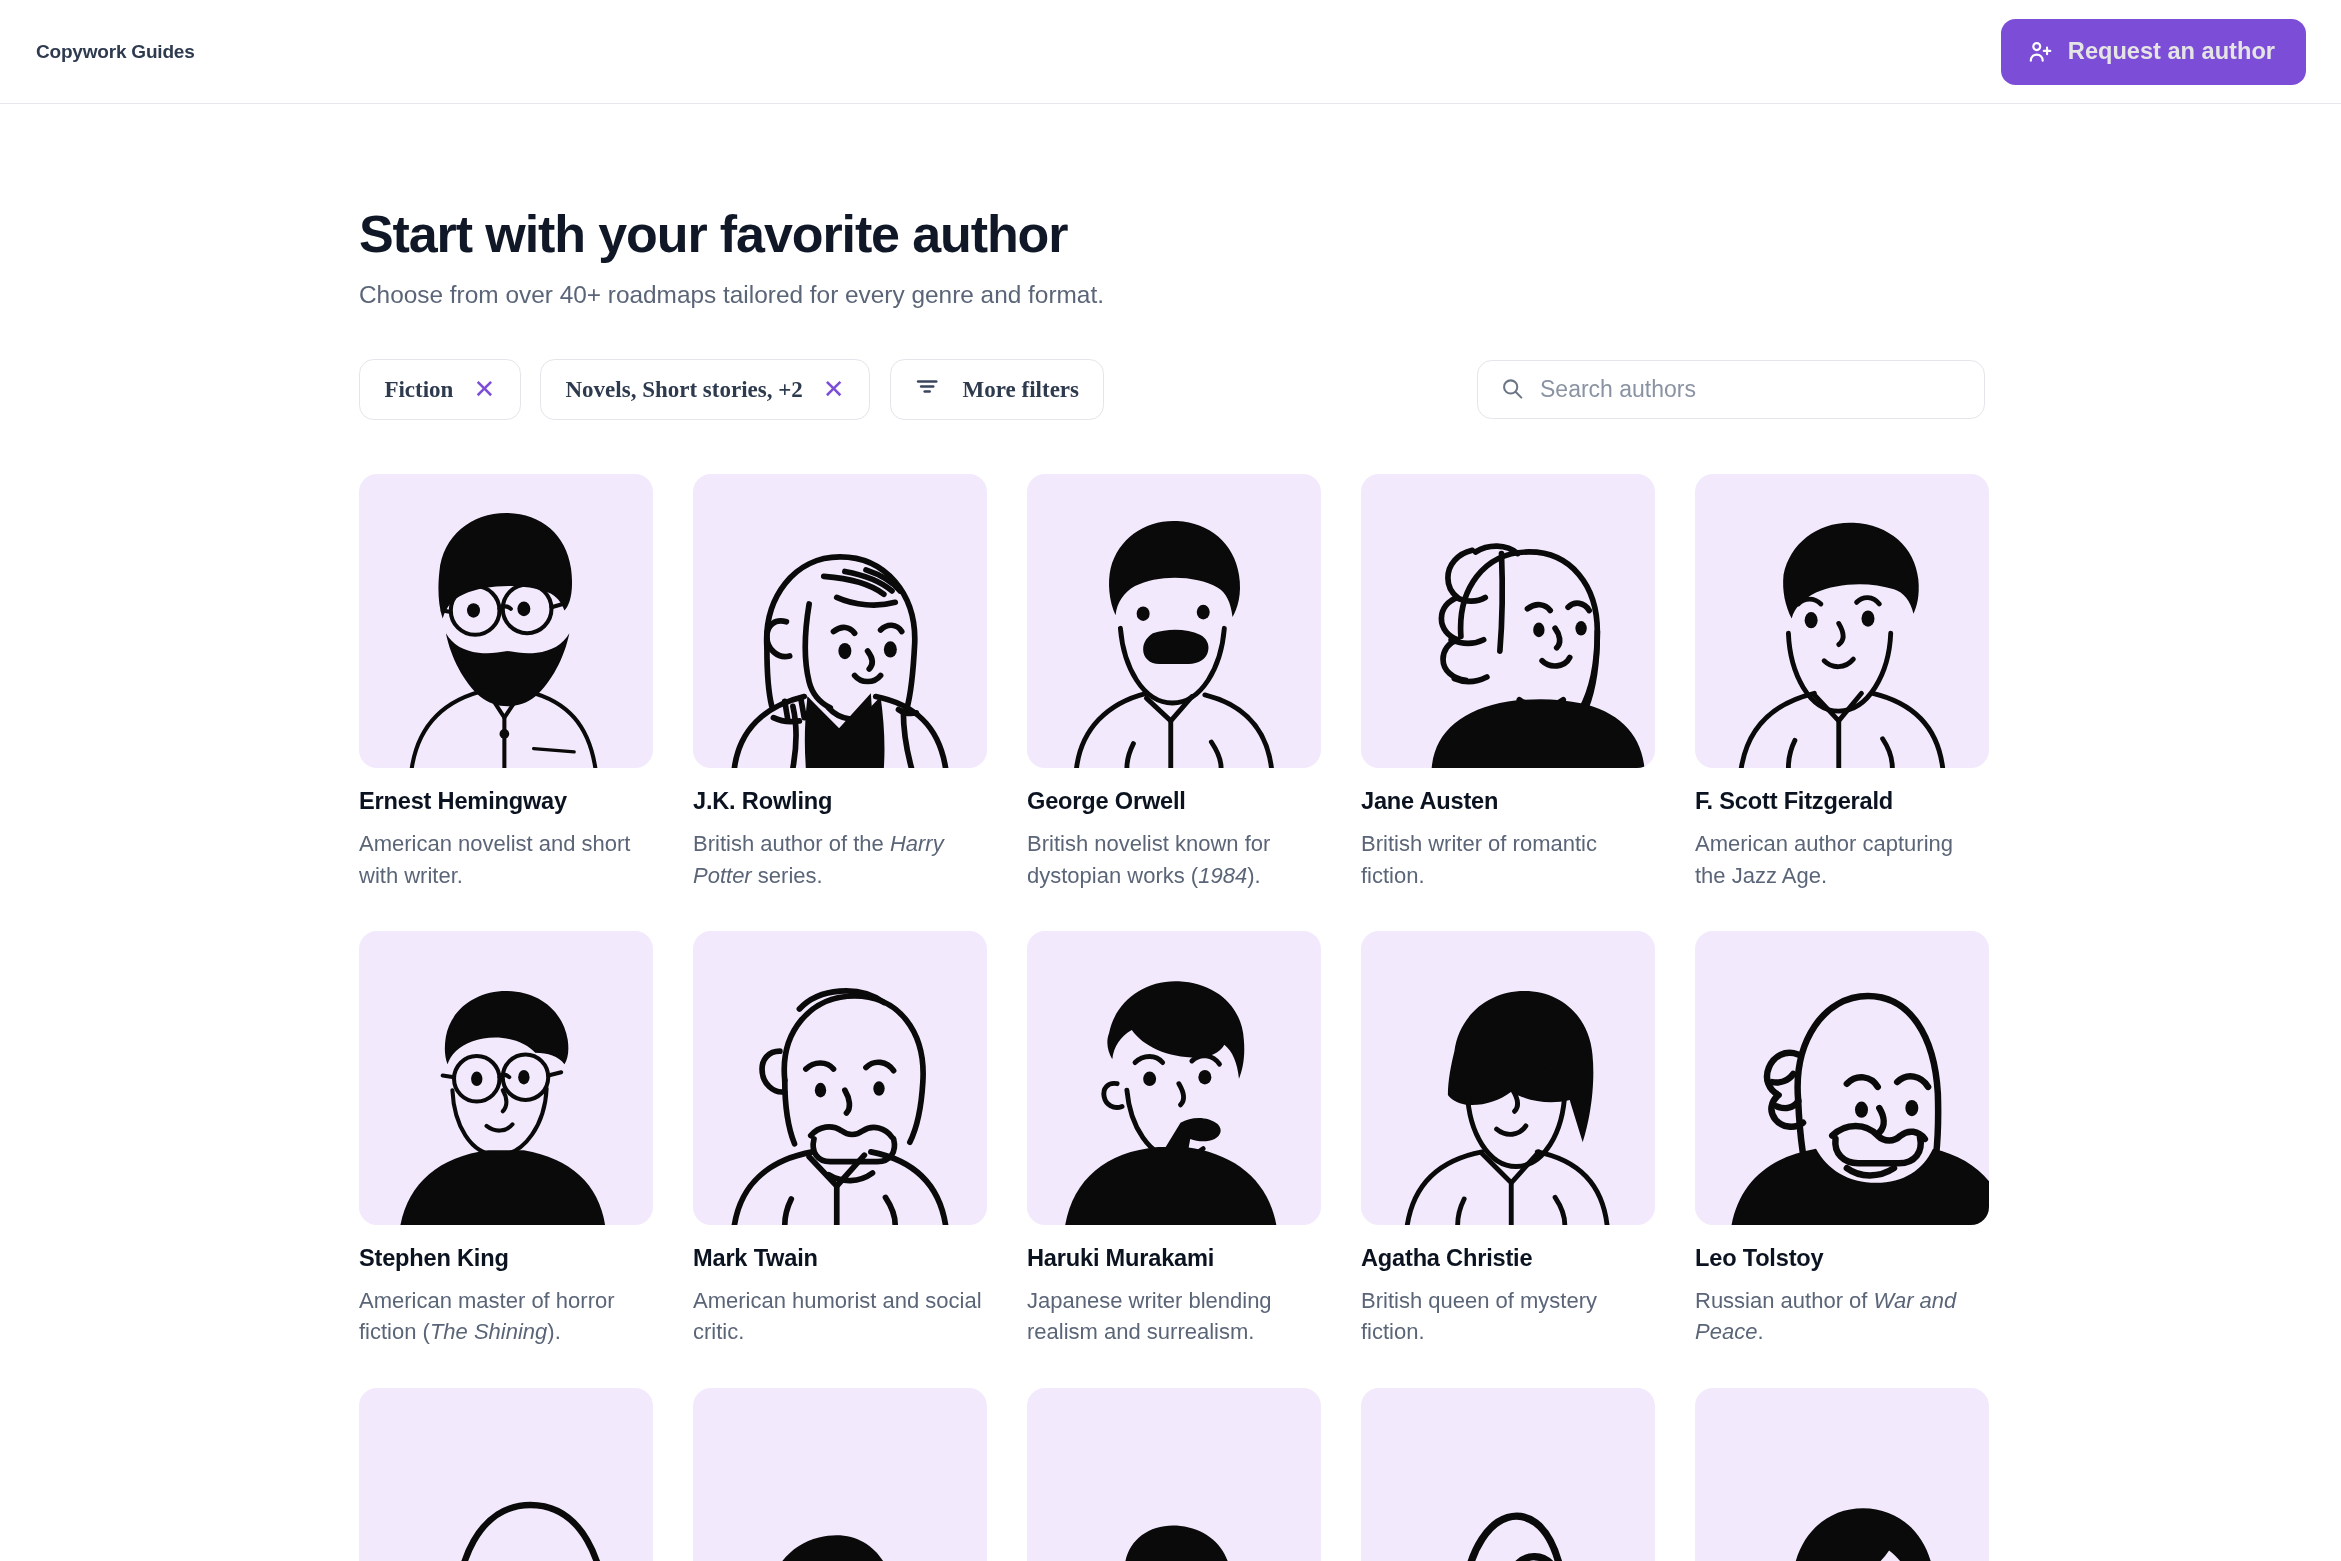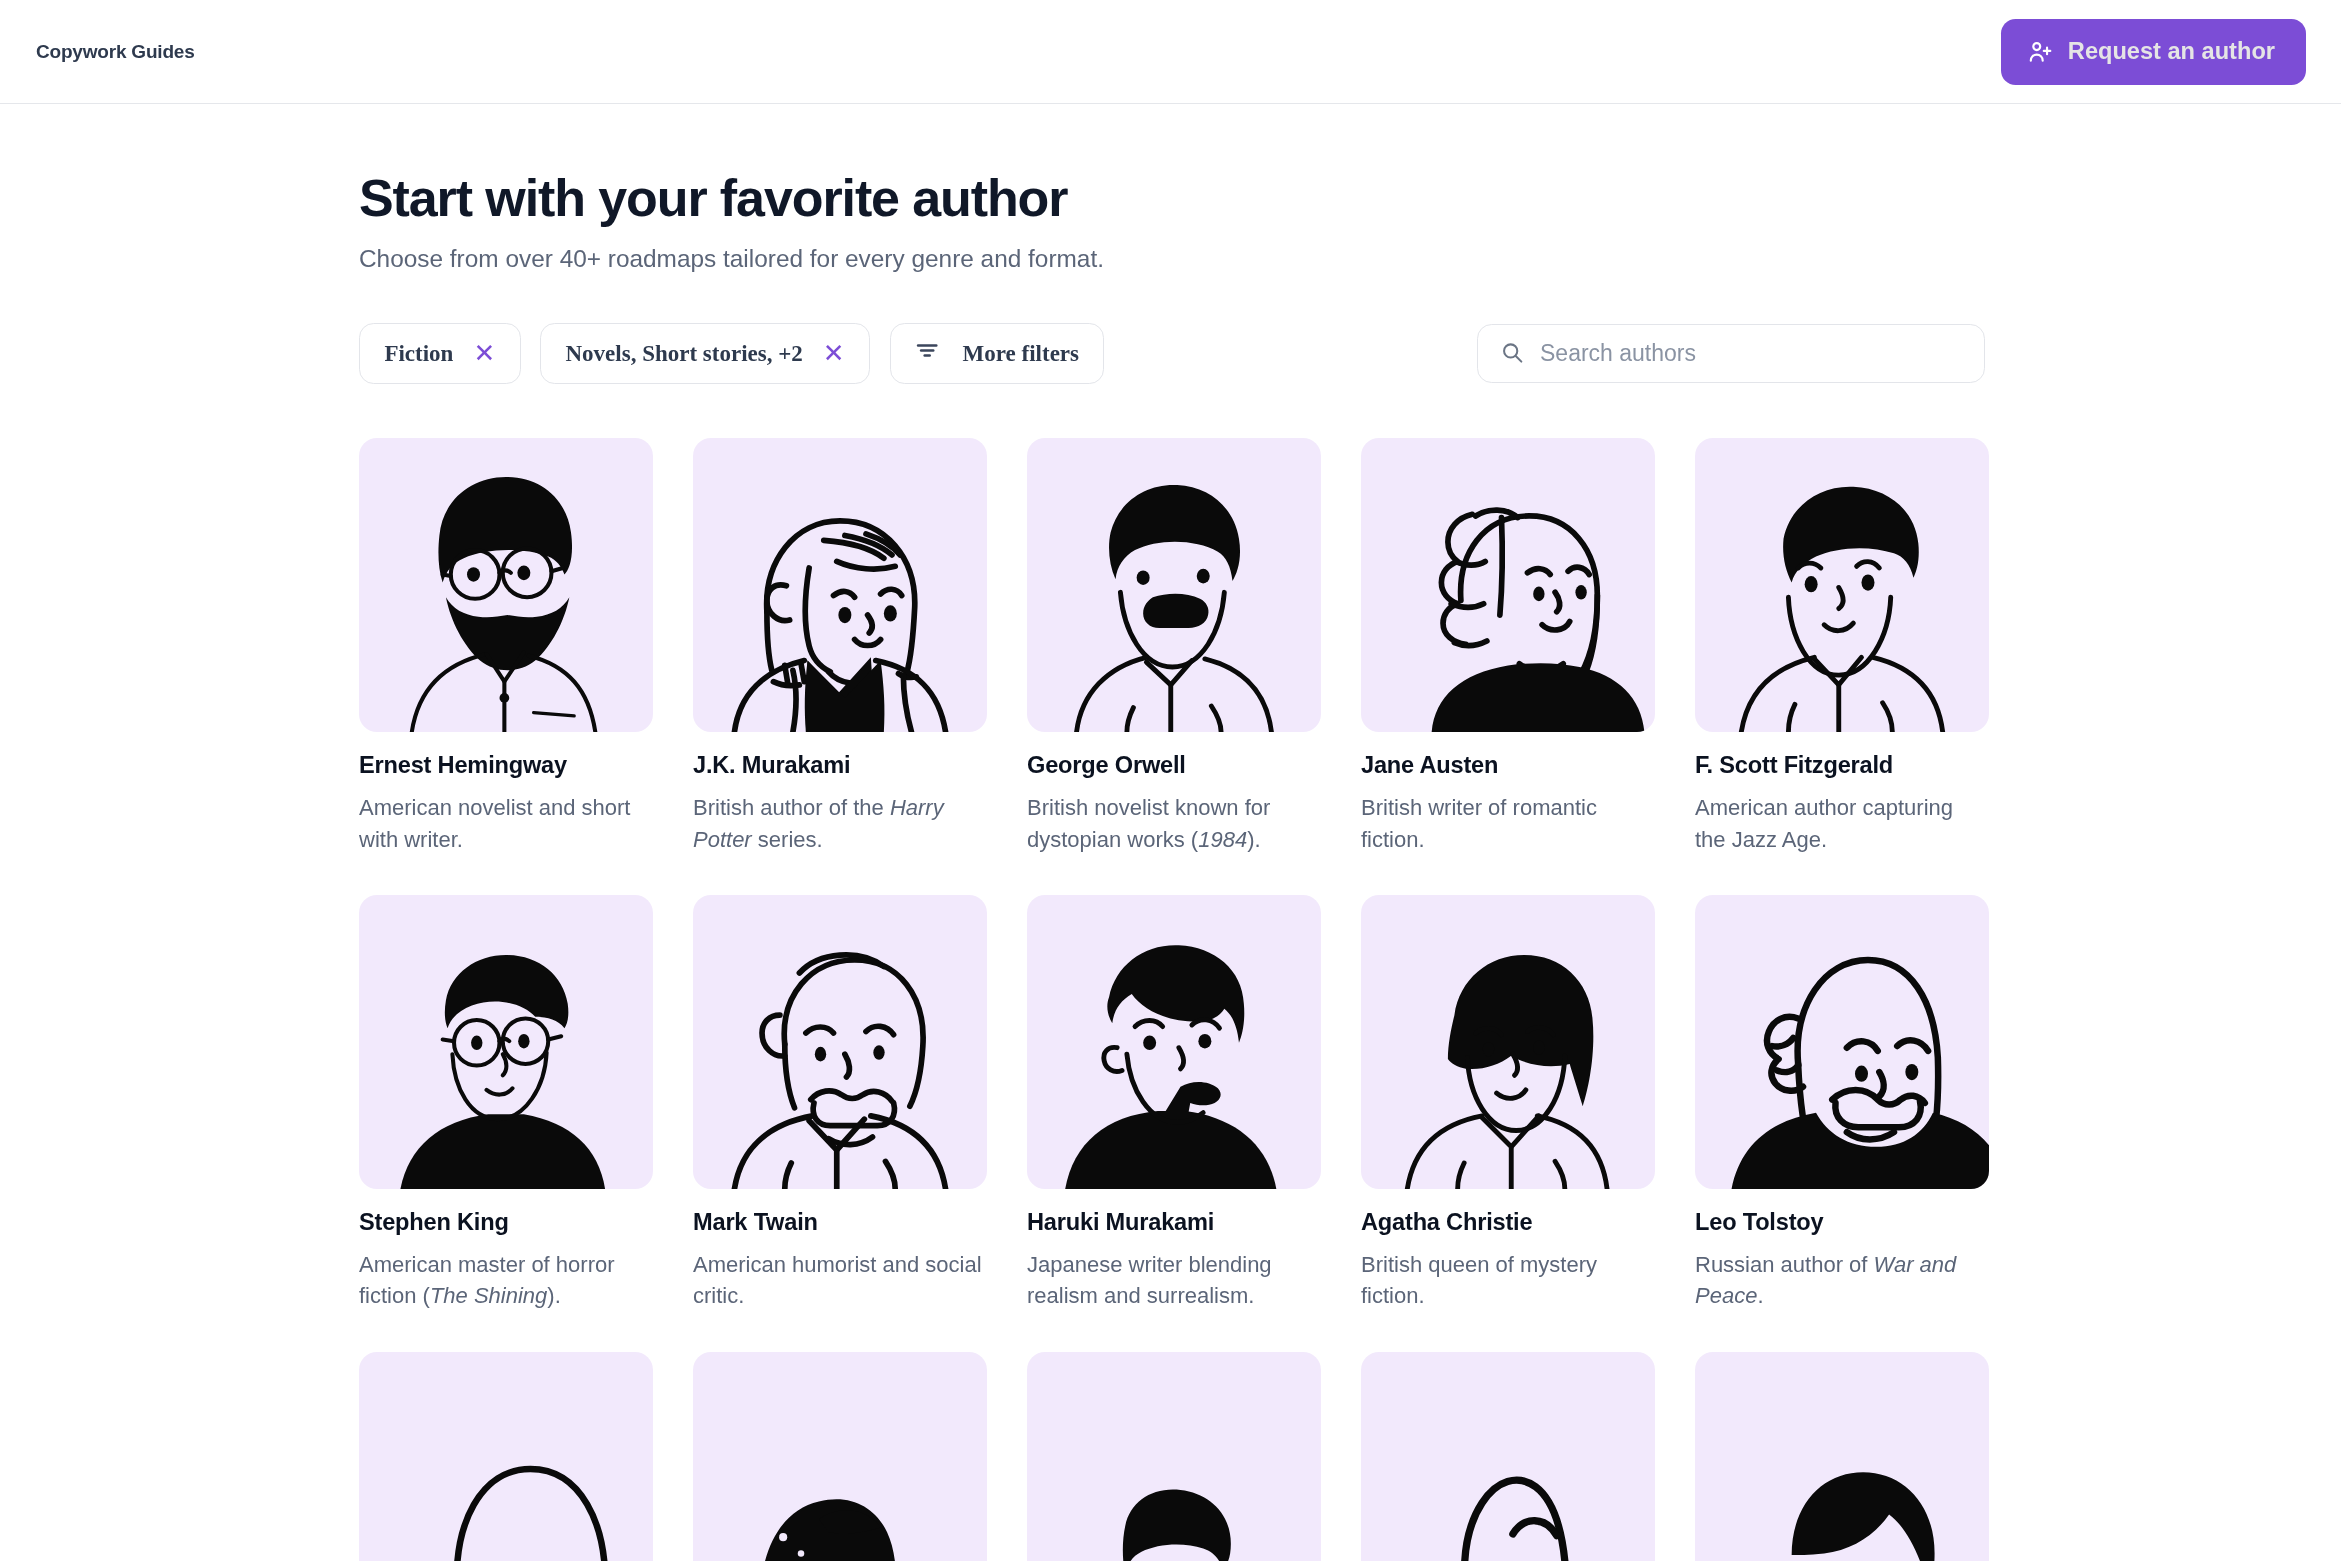--- a/index.html
+++ b/index.html
@@ -47,21 +47,21 @@
   }
   .content {
     width: 1626px;
     margin-left: 323px;
   }
   .page-title {
     font-size: 52px;
     font-weight: bold;
     color: #101828;
     letter-spacing: -1.1px;
-    margin-top: 64px;
+    margin-top: 100px;
   }
   .page-sub {
     font-size: 24.4px;
     color: #5B6578;
     margin-top: 17px;
   }
 
   
   .filterbar {
     display: flex;
@@ -264,21 +264,21 @@
                 <path d="M268 292c0 24 4 48 10 70"></path>
     </g>
     <g fill="#0A0A0A">
                 <ellipse cx="196" cy="218" rx="8" ry="10"></ellipse>
                 <ellipse cx="252" cy="216" rx="8" ry="10"></ellipse>
       <path d="M150 274l38 40 40-44 6 92h-86z"></path>
       <path d="M150 274c-4 34-4 62-2 88h96c2-30 0-58-4-88l-44 46z"></path>
     </g>
             </svg>
           </div>
-          <div class="author-name">J.K. Murakami</div>
+          <div class="author-name">J.K. Rowling</div>
           <div class="author-desc">British author of the <i>Harry Potter</i> series.</div>
         </div>
         <div class="card">
           <div class="thumb">
             <svg viewBox="0 0 380 362" preserveAspectRatio="xMidYMax slice">
               <g fill="#0A0A0A">
                 <path d="M112 116c10-38 44-60 82-58 40 2 70 28 76 66 4 24-2 42-8 52-2-18-8-30-18-36-28-16-74-16-102-2-14 8-22 20-24 36-8-18-10-40-6-58z"></path>
     <path d="M164 196c18-6 42-6 58 2 8 4 12 12 10 20-2 10-12 16-24 16h-36c-12 0-20-8-20-18 0-10 6-16 12-20z"></path>
     <ellipse cx="152" cy="172" rx="8" ry="9"></ellipse>
                 <ellipse cx="226" cy="170" rx="8" ry="9"></ellipse>

